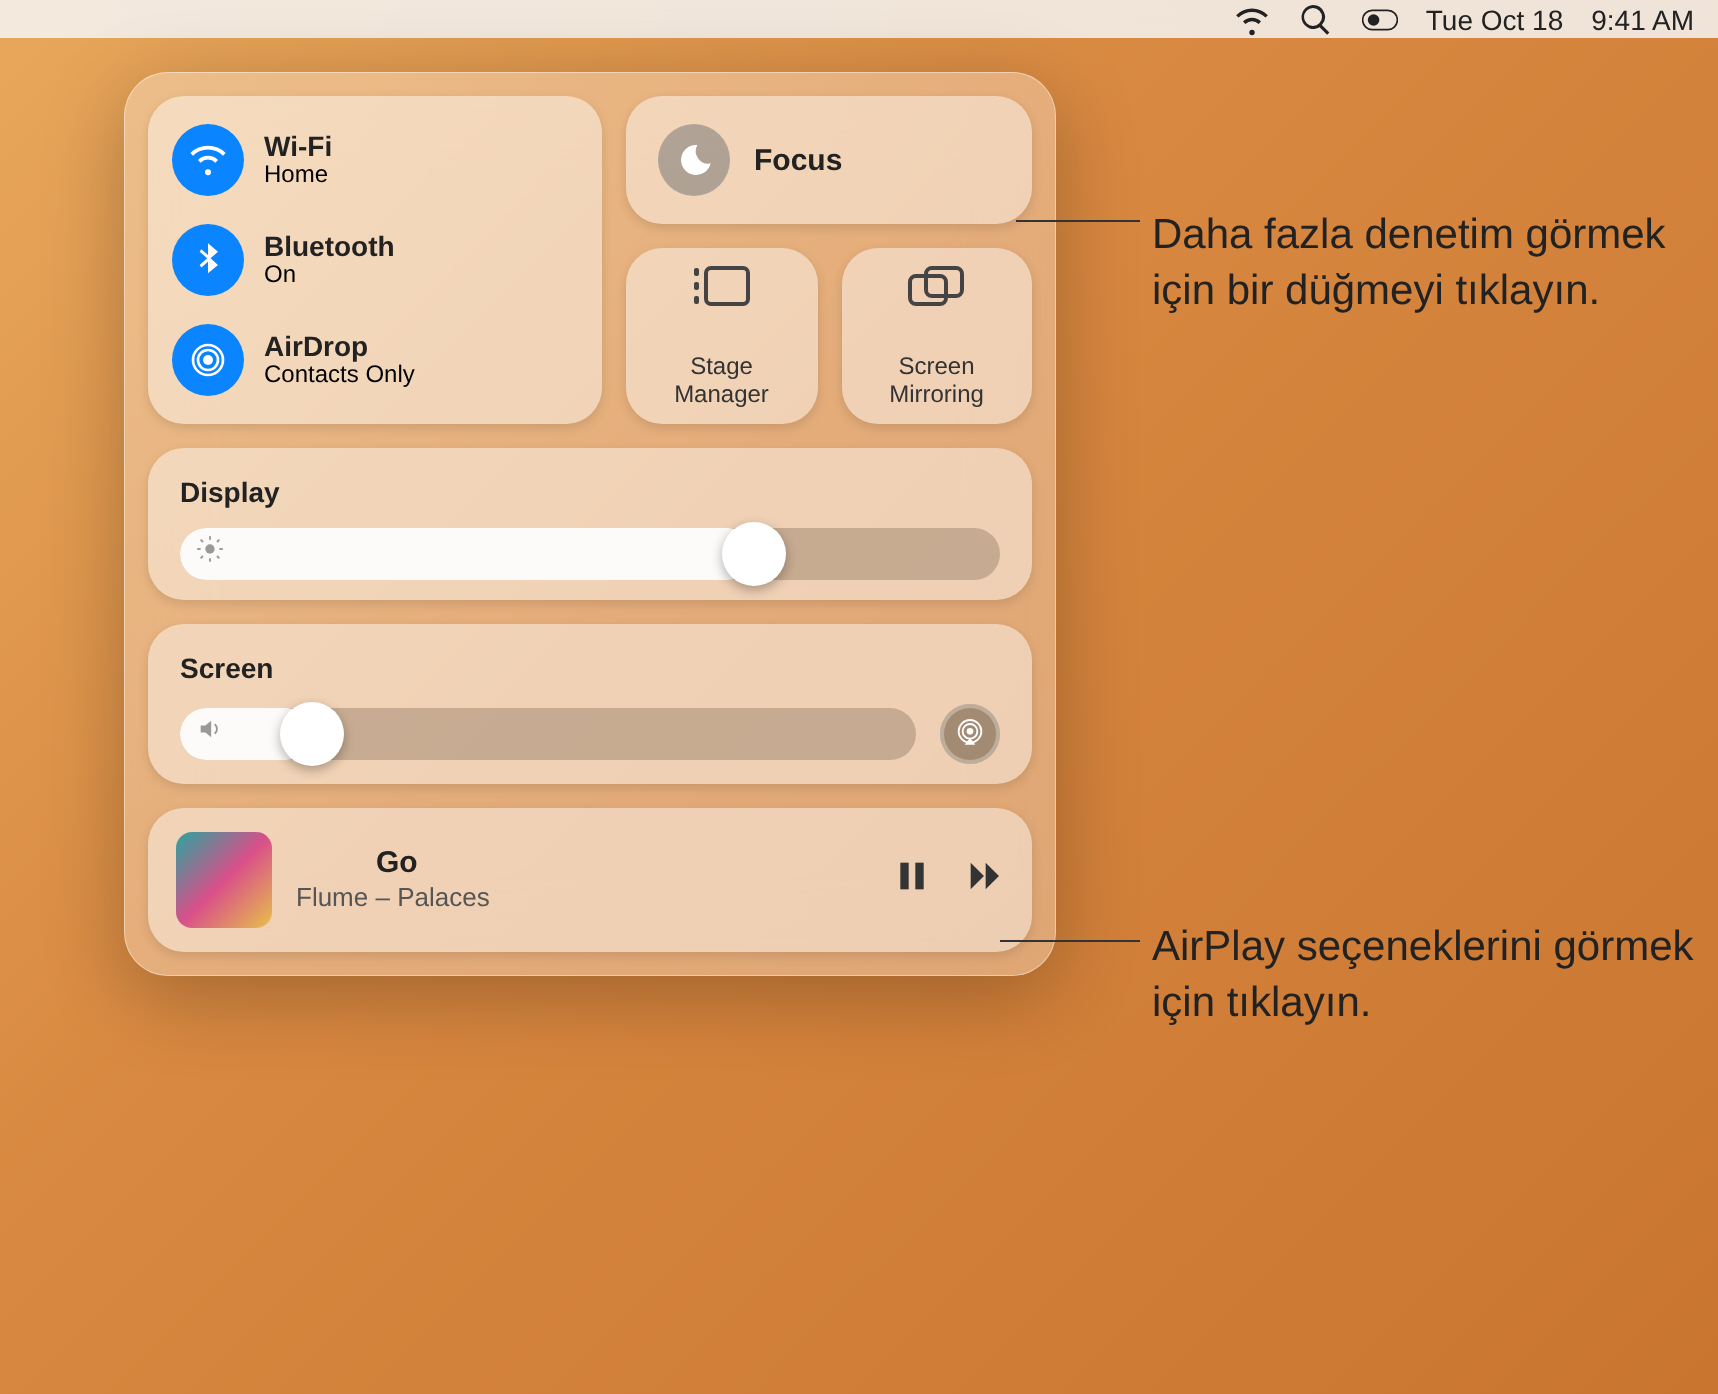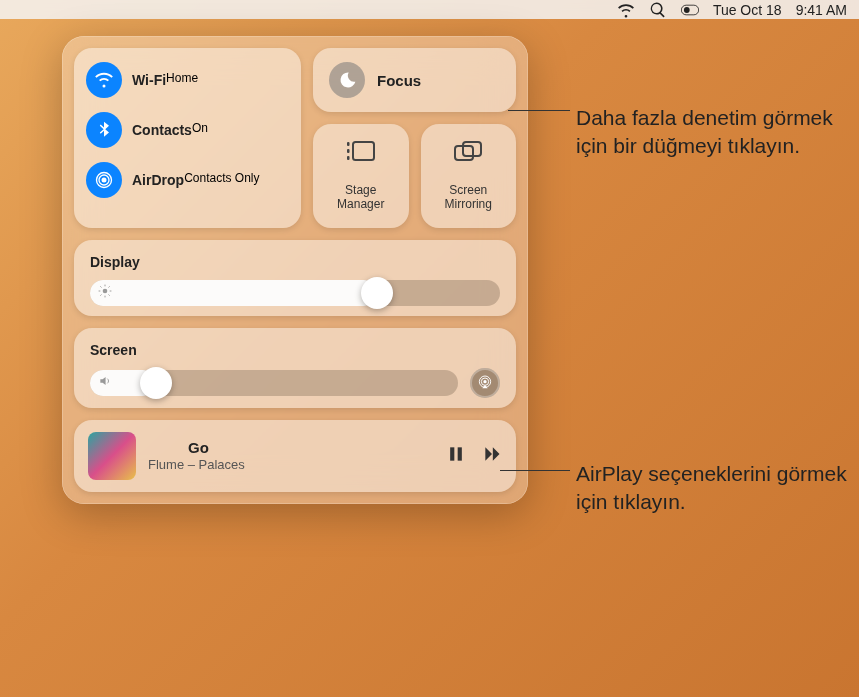--- a/index.html
+++ b/index.html
@@ -53,34 +53,34 @@
   }
   .conn-row { display: flex; align-items: center; gap: 10px; padding: 4px 0; cursor: pointer; }
   .cir {
     width: 36px; height: 36px; border-radius: 50%;
     background: #0b84ff;
     display: flex; align-items: center; justify-content: center;
     flex-shrink: 0;
   }
   .cir svg { width: 20px; height: 20px; fill: #fff; }
   .cir.gray { background: rgba(120,120,120,0.55); }
-  .conn-txt { display: flex; line-height: 1.15; }
+  .conn-txt { display: flex; flex-direction: column; line-height: 1.15; }
   .conn-txt .t { font-weight: 600; font-size: 14px; color: #222; }
   .conn-txt .s { font-size: 12px; color: #000000; }
   .right-col { flex: 1; display: flex; flex-direction: column; gap: 12px; }
   .focus-tile {
     display: flex; align-items: center; gap: 12px;
     padding: 14px 16px; cursor: pointer;
   }
   .focus-tile .t { font-weight: 700; font-size: 15px; color: #222; }
   .sq-row { display: flex; gap: 12px; flex: 1; }
   .sq {
     flex: 1;
     display: flex; flex-direction: column; align-items: center; justify-content: center;
-    gap: 16px; padding: 16px 4px; cursor: pointer;
+    gap: 16px; padding: 0 4px; cursor: pointer;
   }
   .sq svg { width: 30px; height: 24px; }
   .sq .lbl { font-size: 12px; color: #333; text-align: center; line-height: 1.15; }
   .slider-tile {
     margin-top: 12px;
     padding: 14px 16px 10px;
   }
   .slider-tile .hdr { font-weight: 700; font-size: 14px; color: #222; margin-bottom: 10px; display:flex; justify-content:space-between; align-items:center;}
   .slider {
     position: relative;
@@ -186,21 +186,21 @@
           <span class="s">Home</span>
         </div>
       </div>
       <div class="conn-row">
         <div class="cir">
           <svg viewBox="0 0 24 24">
               <path d="M12 2l6 5-4.5 4 4.5 4-6 5V13l-4 3.5L7 15l4.5-4L7 7l1-1.5L12 9z"></path>
             </svg>
         </div>
         <div class="conn-txt">
-          <span class="t">Contacts</span>
+          <span class="t">Bluetooth</span>
           <span class="s">On</span>
         </div>
       </div>
       <div class="conn-row">
         <div class="cir">
           <svg viewBox="0 0 24 24">
               <circle cx="12" cy="12" r="3" fill="#fff"></circle>
               <circle cx="12" cy="12" r="6" fill="none" stroke="#fff" stroke-width="1.6"></circle>
               <circle cx="12" cy="12" r="9" fill="none" stroke="#fff" stroke-width="1.6"></circle>
             </svg>

